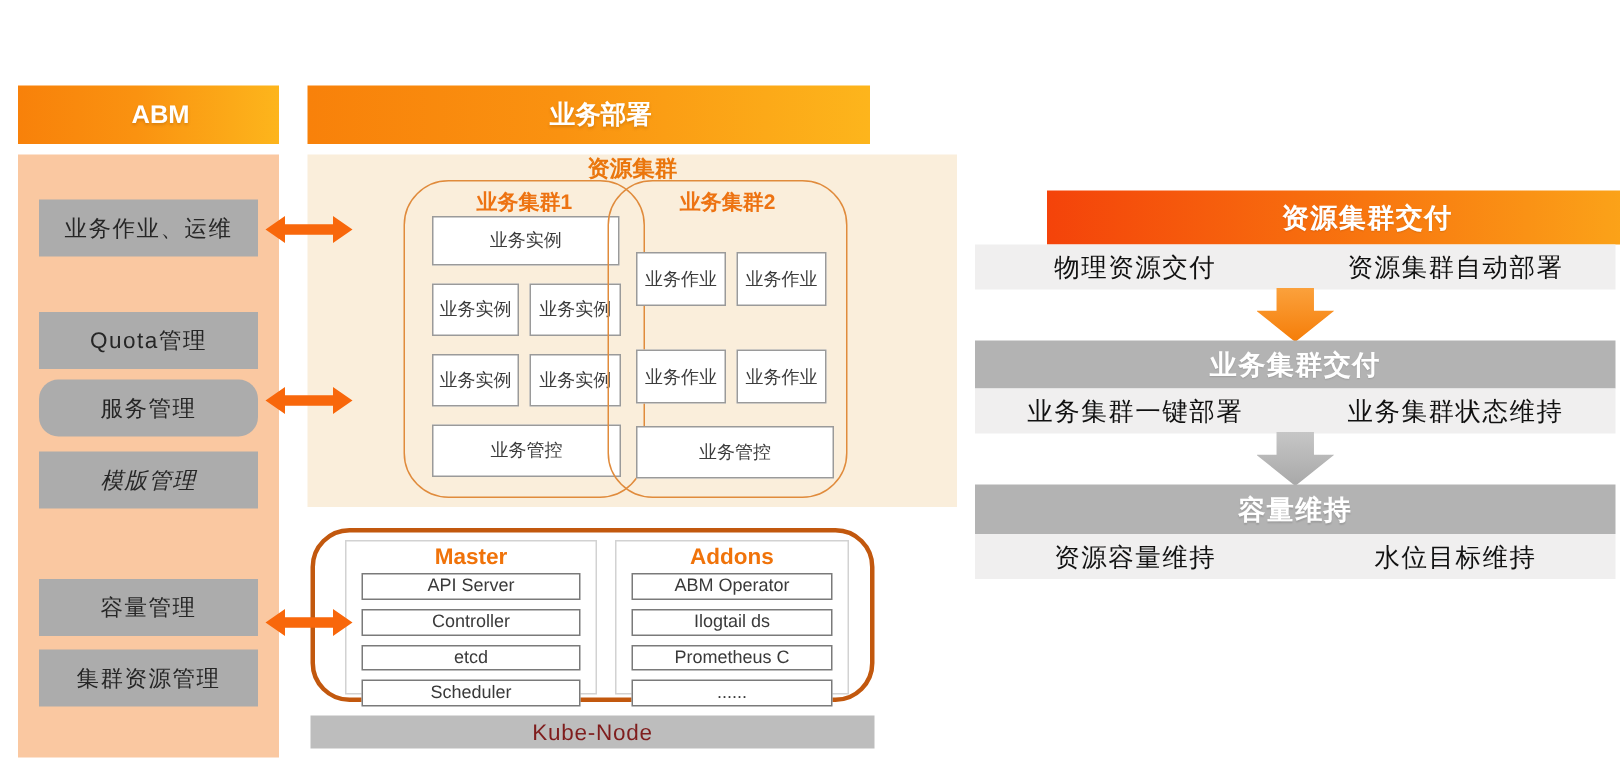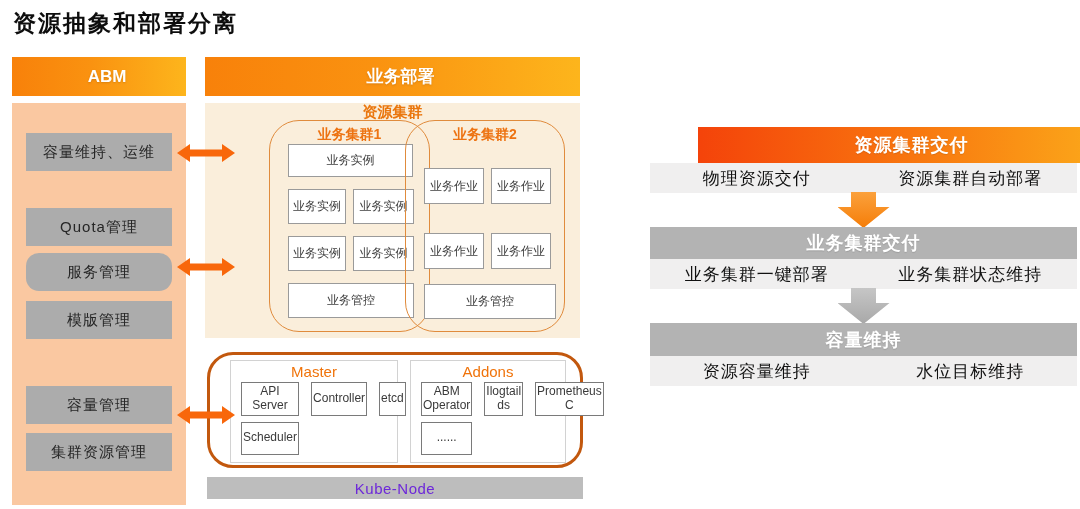--- a/index.html
+++ b/index.html
@@ -19,26 +19,26 @@
   .dep-header { left:205px; width:375px; }
 
   
   .abm-col { position:absolute; left:12px; top:103px; width:174px; height:402px; background:#FAC8A1; }
   .abm-item { position:absolute; left:14px; width:146px; height:38px; background:#ACACAC;
     color:#262626; font-size:15px; display:flex; align-items:center; justify-content:center;
     letter-spacing:1px; }
   .abm-item.i0 { top:30px; }
   .abm-item.i1 { top:105px; }
   .abm-item.i2 { top:150px;border-radius:13px; }
-  .abm-item.i3 { top:198px; }
+  .abm-item.i3 { top:198px;font-style:italic; }
   .abm-item.i4 { top:283px; }
   .abm-item.i5 { top:330px; }
 
   
-  .res-cluster { position:absolute; left:205px; top:103px; width:375px; height:235px; background:#FAEEDB; }
+  .res-cluster { position:absolute; left:205px; top:103px; width:433px; height:235px; background:#FAEEDB; }
   .res-label { position:absolute; top:0px; left:0; width:100%; text-align:center;
     color:#EA760D; font-weight:bold; font-size:15px; }
   .cluster { position:absolute; top:17px; height:212px; border:1.5px solid #E08B3C; border-radius:30px; }
   .cluster1 { left:24px; width:161px;margin-left:40px; }
   .cluster2 { left:200px; width:160px; }
   .cluster-title { position:absolute; top:5px; left:0; width:100%; text-align:center;
     color:#ED7312; font-weight:bold; font-size:14px; }
   .wbox { position:absolute; background:#ffffff; border:1px solid #9a9a9a; color:#3c3c3c;
     font-size:12px; display:flex; align-items:center; justify-content:center; }
   
@@ -54,28 +54,28 @@
   .c2-g2 { left:18px; top:112px; width:60px; height:36px; }
   .c2-g3 { left:85px; top:112px; width:60px; height:36px; }
   .c2-ctl{ left:18px; top:163px; width:132px; height:35px; }
 
   
   .node-wrap { position:absolute; left:207px; top:352px; width:376px; height:116px;
     border:3px solid #C2580E; border-radius:26px; background:#ffffff; }
   .panel { position:absolute; top:5px; height:103px; background:#ffffff; border:1px solid #d2d2d2; }
   .panel-master { left:20px; width:168px; }
   .panel-addons { left:200px; width:156px; }
-  .panel-title { text-align:center; color:#F0730A; font-weight:normal; font-size:15px; margin-top:2px; }
+  .panel-title { text-align:center; color:#F0730A; font-weight:bold; font-size:15px; margin-top:2px; }
   .panel-grid { position:absolute; left:10px; right:10px; top:21px; bottom:7px;
-    display:grid; grid-template-columns:1fr 1fr 1fr; grid-template-rows:1fr 1fr; gap:6px 12px;border-radius:10px; }
+    display:grid; grid-template-columns:1fr; grid-template-rows:1fr 1fr; gap:6px 12px;border-radius:10px; }
   .pbox { background:#ffffff; border:1px solid #7a7a7a; color:#3a3a3a; font-size:12px;
     display:flex; align-items:center; justify-content:center; text-align:center; line-height:1.15; padding:1px; }
 
   .kube-node { position:absolute; left:207px; top:477px; width:376px; height:22px; background:#BDBDBD;
-    color:#6d28d9; font-size:15px; display:flex; align-items:center; justify-content:center; letter-spacing:.5px; }
+    color:#7f1d1d; font-size:15px; display:flex; align-items:center; justify-content:center; letter-spacing:.5px; }
 
   
   .biarrow { position:absolute; left:175px; width:62px; height:22px; }
   .biarrow svg { display:block; width:100%; height:100%; }
   .ba0 { top:142px; } .ba1 { top:256px; } .ba2 { top:404px; }
 
   
   .flow { position:absolute; left:650px; top:127px; width:427px; }
   .step-header { position:absolute; left:0; width:100%; color:#ffffff; font-weight:bold; font-size:18px;
     display:flex; align-items:center; justify-content:center; letter-spacing:1px;
@@ -90,25 +90,24 @@
   .down-arrow { position:absolute; left:50%; transform:translateX(-50%); width:52px; height:36px;
     clip-path:polygon(26% 0,74% 0,74% 42%,100% 42%,50% 100%,0 42%,26% 42%); }
   .da0 { top:65px;  background:linear-gradient(180deg,#FBA13C 0%,#F57D08 100%); }
   .da1 { top:161px; background:linear-gradient(180deg,#C6C6C6 0%,#A8A8A8 100%); }
 </style>
 </head>
 <body>
 
 <div class="canvas">
 
-  <div class="page-title">资源抽象和部署分离</div>
 
   <div class="grad-header abm-header">ABM</div>
   <div class="abm-col">
-    <div class="abm-item i0">容量维持、运维</div>
+    <div class="abm-item i0">业务作业、运维</div>
     <div class="abm-item i1">Quota管理</div>
     <div class="abm-item i2">服务管理</div>
     <div class="abm-item i3">模版管理</div>
     <div class="abm-item i4">容量管理</div>
     <div class="abm-item i5">集群资源管理</div>
   </div>
 
   <div class="grad-header dep-header">业务部署</div>
 
   <div class="res-cluster">

